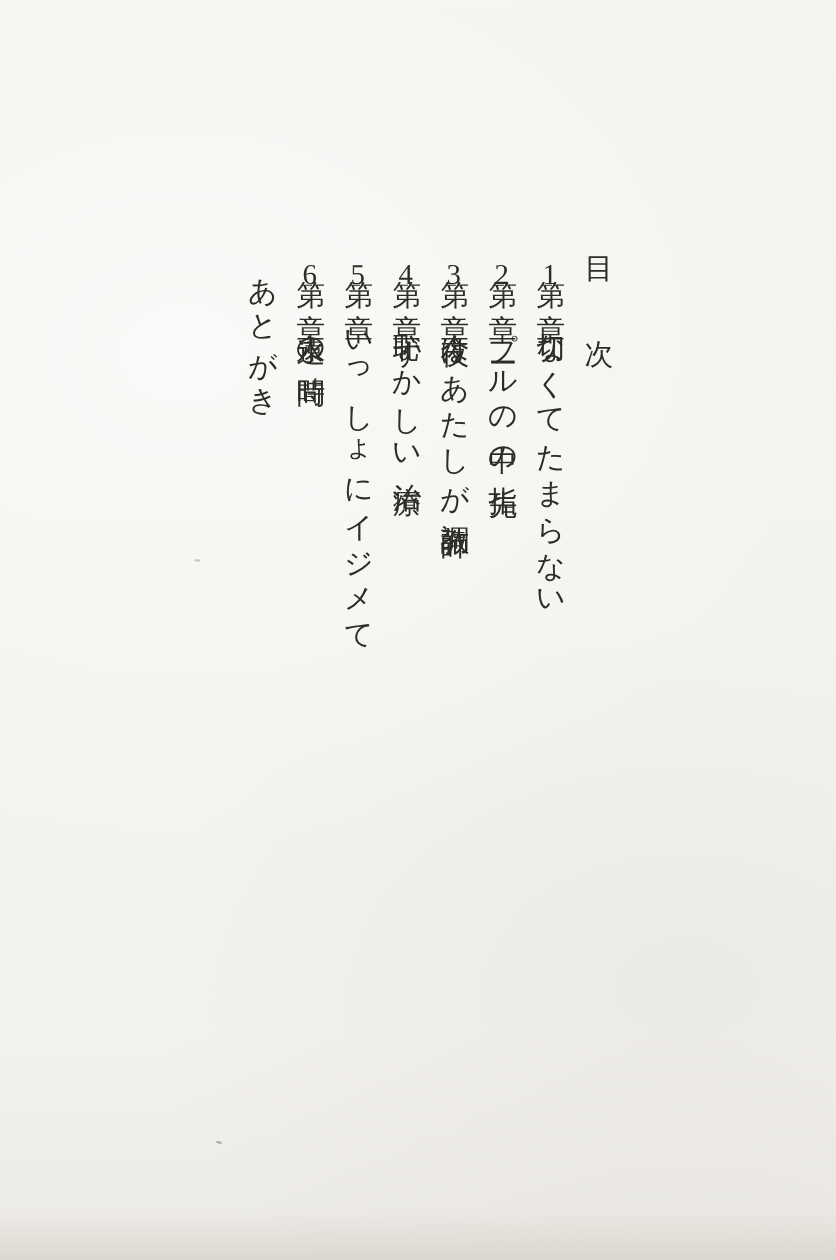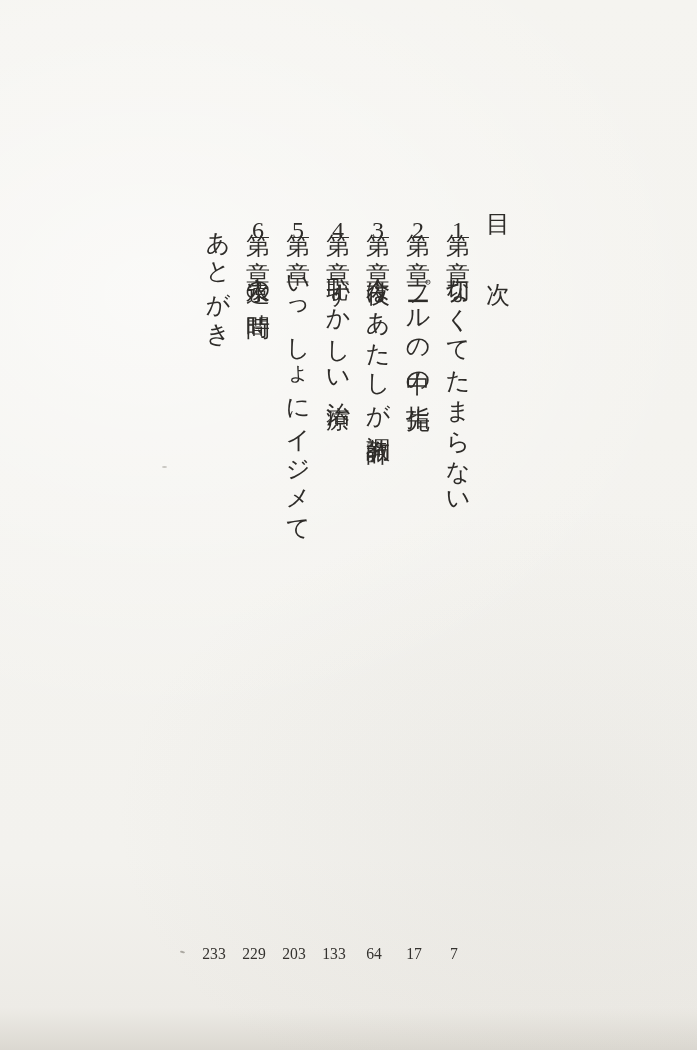--- a/index.html
+++ b/index.html
@@ -86,26 +86,17 @@
     <div class="col entry"><span class="label"><span>第</span><span class="num">4</span><span>章</span></span><span class="sp"></span><span class="title">恥ずかしい治療</span></div>
 
     <div class="col entry"><span class="label"><span>第</span><span class="num">5</span><span>章</span></span><span class="sp"></span><span class="title">いっしょにイジメて</span></div>
 
     <div class="col entry"><span class="label"><span>第</span><span class="num">6</span><span>章</span></span><span class="sp"></span><span class="title">永遠の時間</span></div>
 
     <div class="col entry"><span class="title">あとがき</span></div>
 
   </div>
 
-  <div class="pagenums">
-    <span>233</span>
-    <span>229</span>
-    <span>203</span>
-    <span>133</span>
-    <span>64</span>
-    <span>17</span>
-    <span>7</span>
-  </div>
 
   <div class="speck-a"></div>
   <div class="speck-b"></div>
 
 </div>
 
 </body></html>

